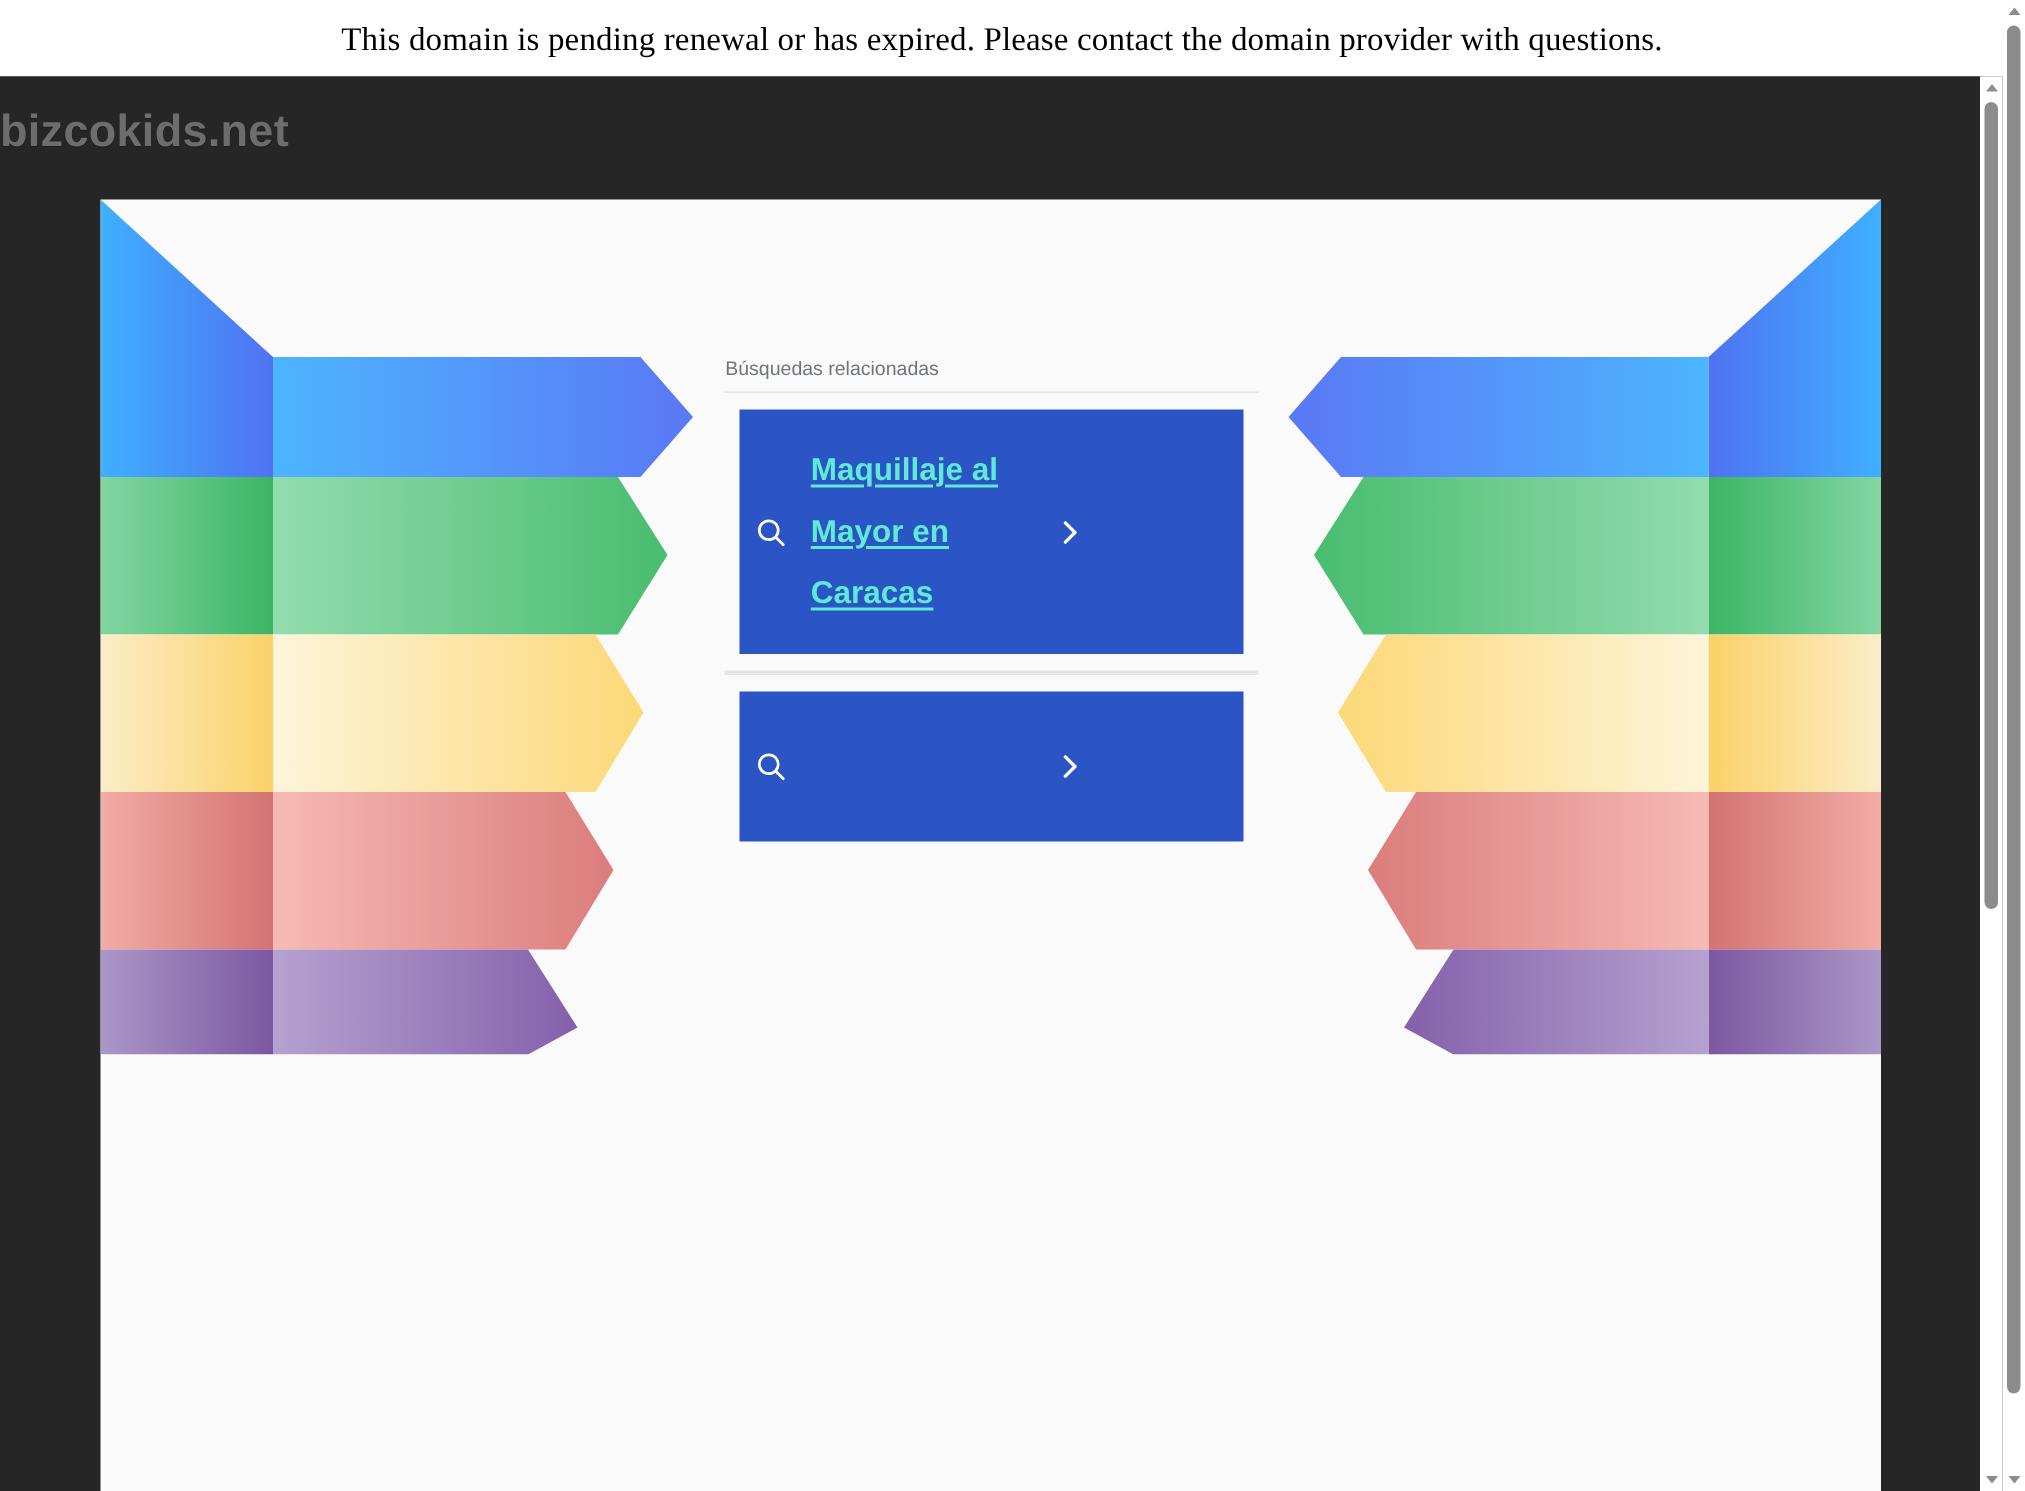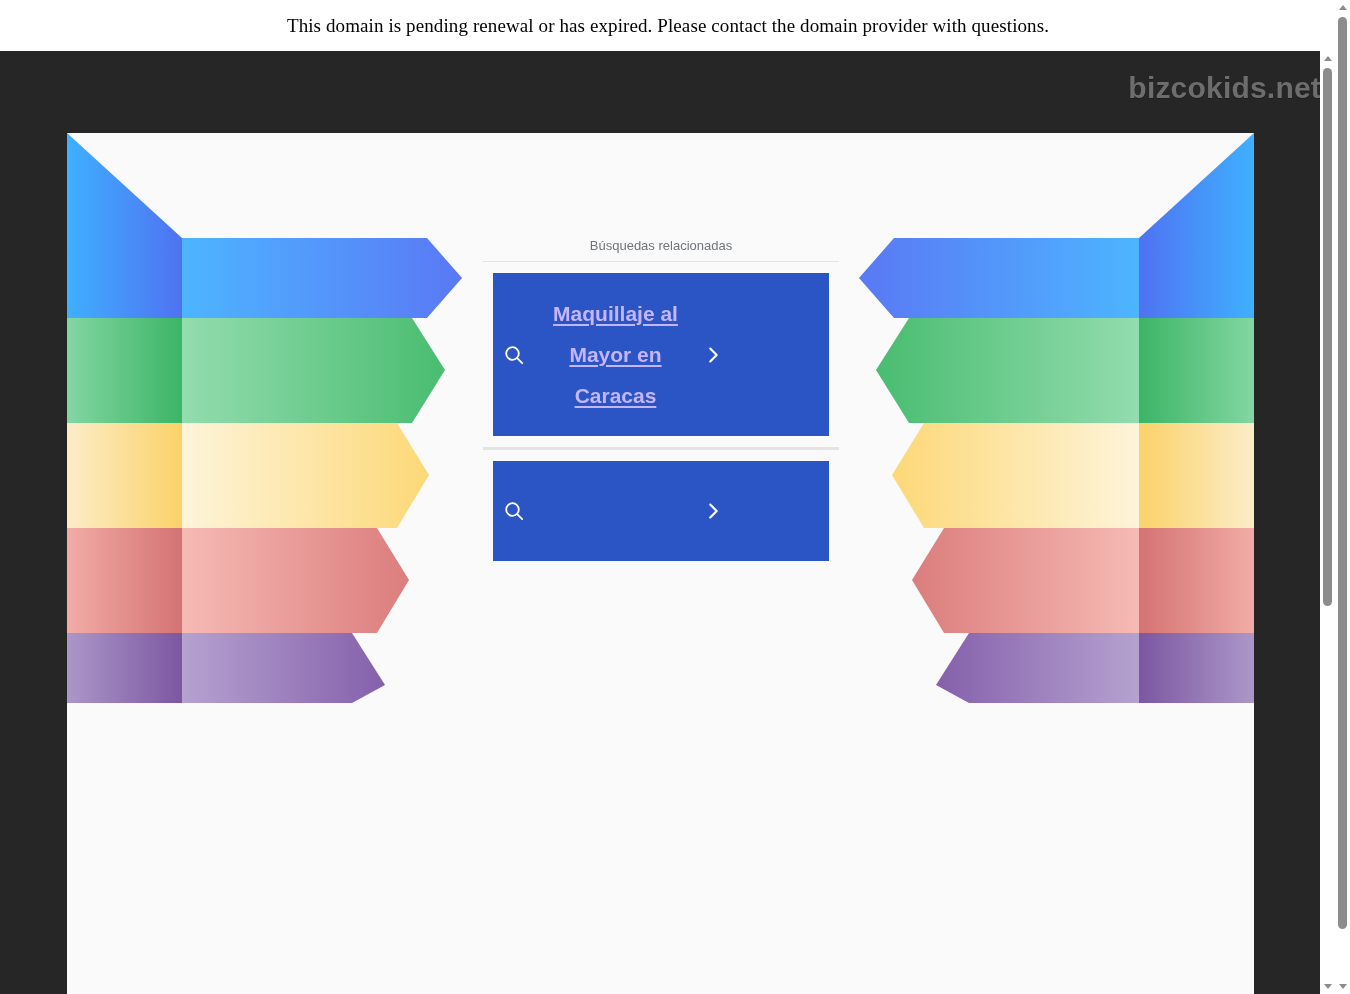--- a/index.html
+++ b/index.html
@@ -27,58 +27,57 @@
     left: 0; top: 0;
     width: 1336px;
     height: 51px;
     background: #ffffff;
     display: flex;
     align-items: center;
     justify-content: center;
   }
   #expiry-banner .banner-text {
     font-family: "Liberation Serif", serif;
-    font-size: 19px;
+    font-size: 22px;
     color: #000000;
     letter-spacing: 0.1px;
     white-space: nowrap;
   }
 
   
   #parking-area {
     position: absolute;
     left: 0; top: 51px;
     width: 1321px;
     height: 943px;
     background: #262626;
     overflow: hidden;
   }
 
   #domain-title {
     position: absolute;
     left: 0; top: 20px;
     width: 1321px;
-    text-align: right;
+    text-align: left;
     font-size: 30px;
     font-weight: bold;
     color: #6d6d6d;
     letter-spacing: 0.2px;
     text-shadow: 0 1px 0 #1d1d1d;
   }
 
   
   #content-panel {
     position: absolute;
     left: 67px;
     top: 82px;
     width: 1187px;
     height: 861px;
     background: #fafafa;
     overflow: hidden;
-    text-align: center;
   }
 
   
   .ribbon-art {
     position: absolute;
     top: 0;
     width: 400px;
     height: 570px;
     pointer-events: none;
   }
@@ -131,21 +130,21 @@
     align-items: center;
     justify-content: center;
   }
   .result-card .search-icon svg { display: block; }
 
   .result-card .result-text {
     flex: 1 1 auto;
     font-size: 21px;
     line-height: 41px;
     font-weight: bold;
-    color: #c4b5fd;
+    color: #5eead4;
     text-decoration: underline;
     text-underline-offset: 3px;
     max-width: 150px;
   }
 
   .result-card .chevron-icon {
     flex: 0 0 auto;
     width: 24px;
     height: 24px;
     margin-left: 10px;

